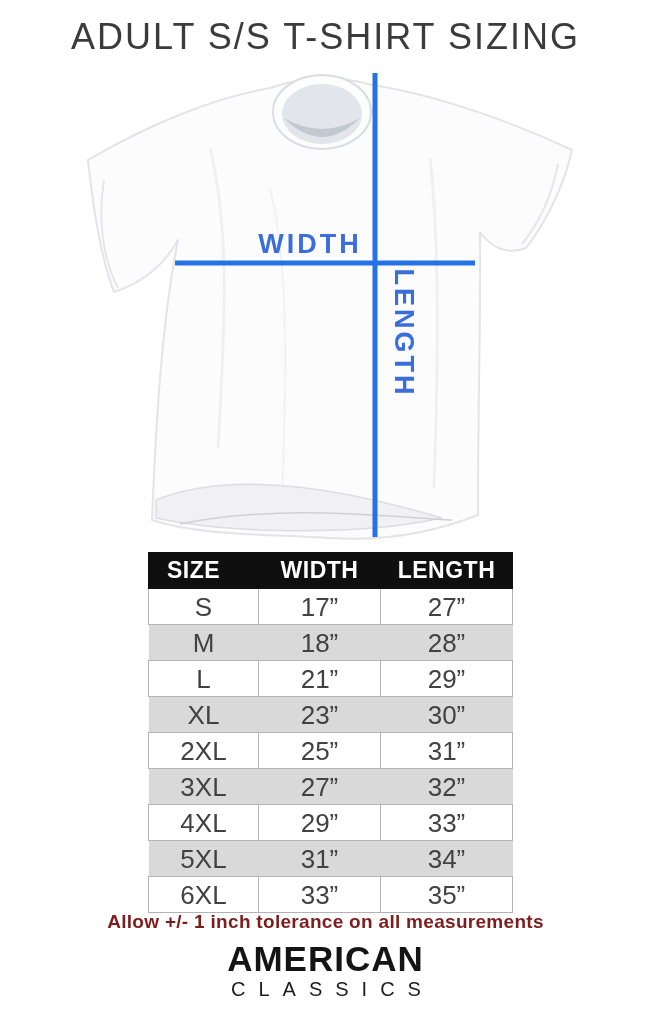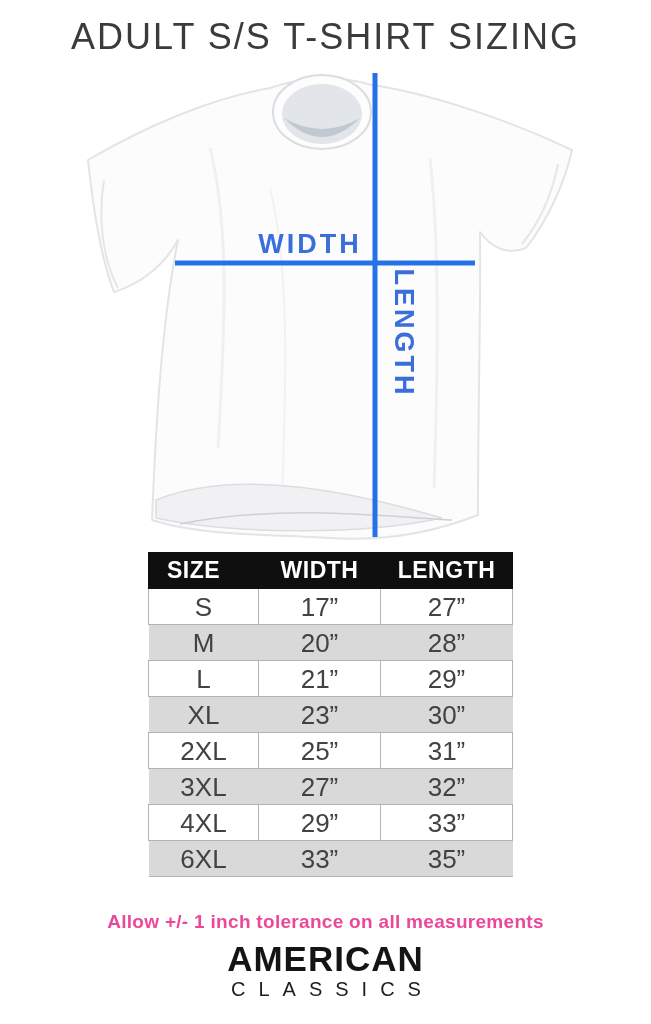--- a/index.html
+++ b/index.html
@@ -55,21 +55,21 @@
     line-height:1;
   }
   .sizing-table tbody tr:nth-child(even) td {
     background:#d9d9d9;
     border-left:none; border-right:none;
   }
 
   .note {
     position:absolute; top:911px; left:0; width:100%;
     text-align:center;
-    color:#ec4899;
+    color:#7f1d1d;
     font-size:19px; font-weight:bold;
     letter-spacing:0.3px;
   }
 
   .logo { position:absolute; top:941px; left:0; width:100%; text-align:center; }
   .logo-line1 {
     font-size:35px; font-weight:800;
     letter-spacing:1px;
     color:#141414;
     line-height:1.05;
@@ -124,21 +124,21 @@
       </tr>
     </thead>
     <tbody>
       <tr>
         <td>S</td>
         <td>17”</td>
         <td>27”</td>
       </tr>
       <tr>
         <td>M</td>
-        <td>20”</td>
+        <td>18”</td>
         <td>28”</td>
       </tr>
       <tr>
         <td>L</td>
         <td>21”</td>
         <td>29”</td>
       </tr>
       <tr>
         <td>XL</td>
         <td>23”</td>
@@ -153,20 +153,25 @@
         <td>3XL</td>
         <td>27”</td>
         <td>32”</td>
       </tr>
       <tr>
         <td>4XL</td>
         <td>29”</td>
         <td>33”</td>
       </tr>
       <tr>
+        <td>5XL</td>
+        <td>31”</td>
+        <td>34”</td>
+      </tr>
+      <tr>
         <td>6XL</td>
         <td>33”</td>
         <td>35”</td>
       </tr>
     </tbody>
   </table>
 
   <div class="note">Allow +/- 1 inch tolerance on all measurements</div>
 
   <div class="logo">

